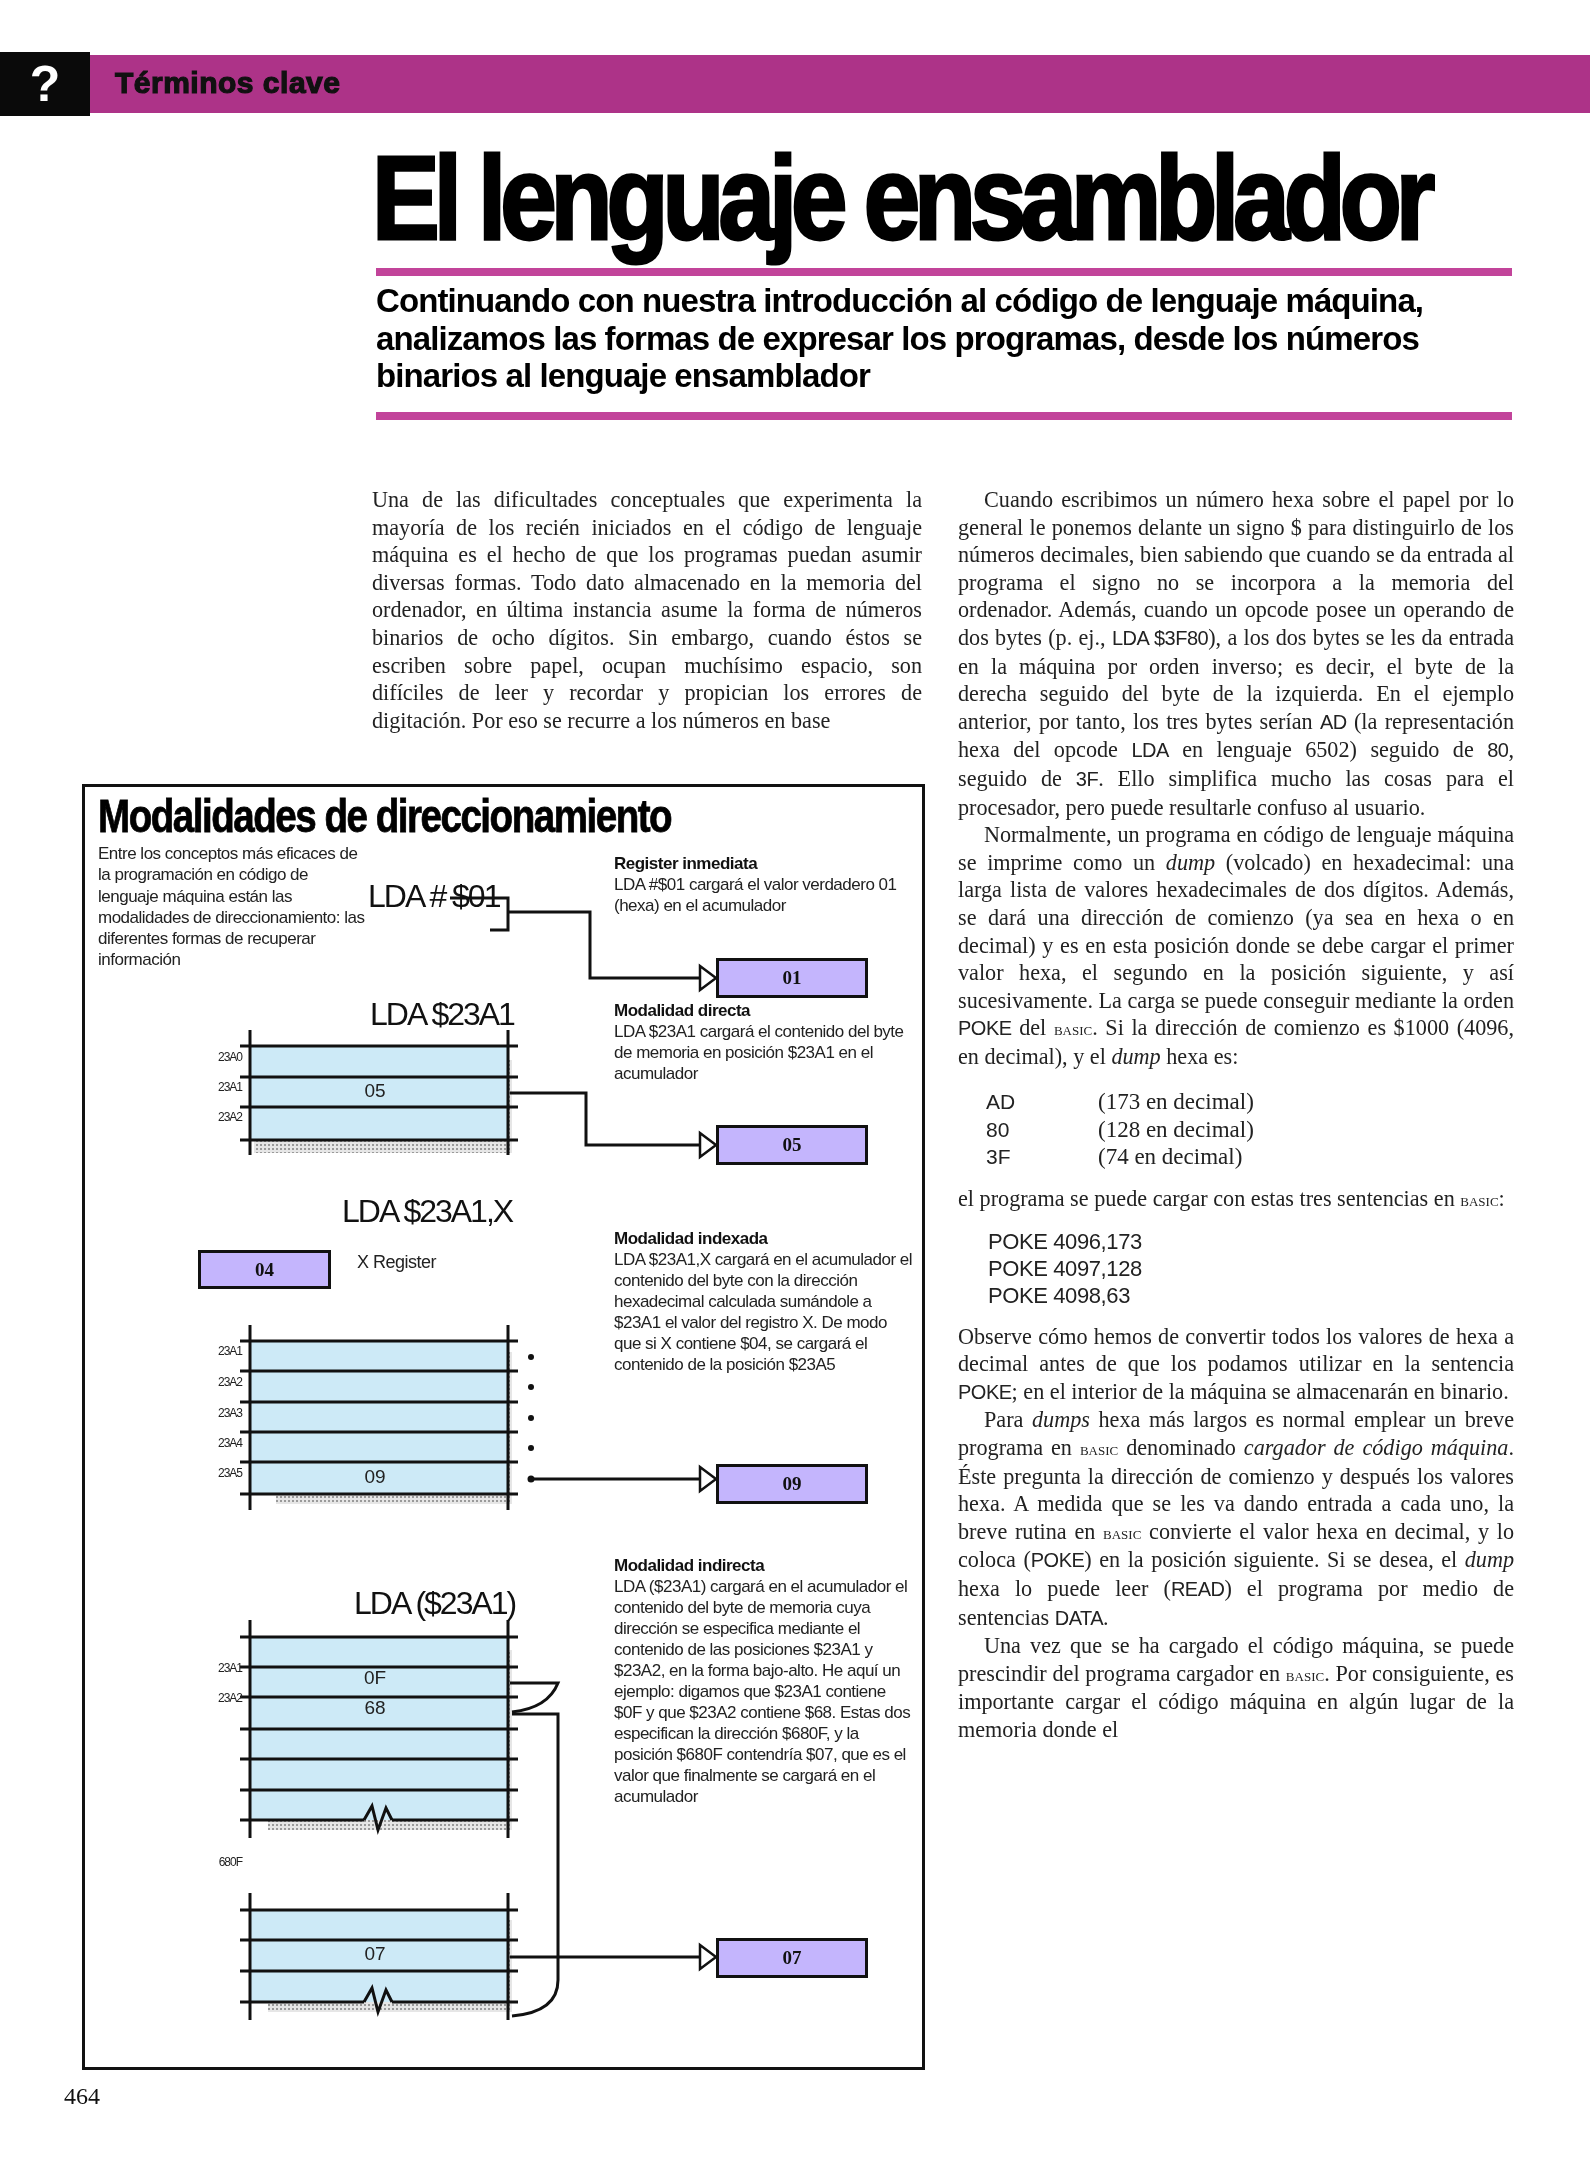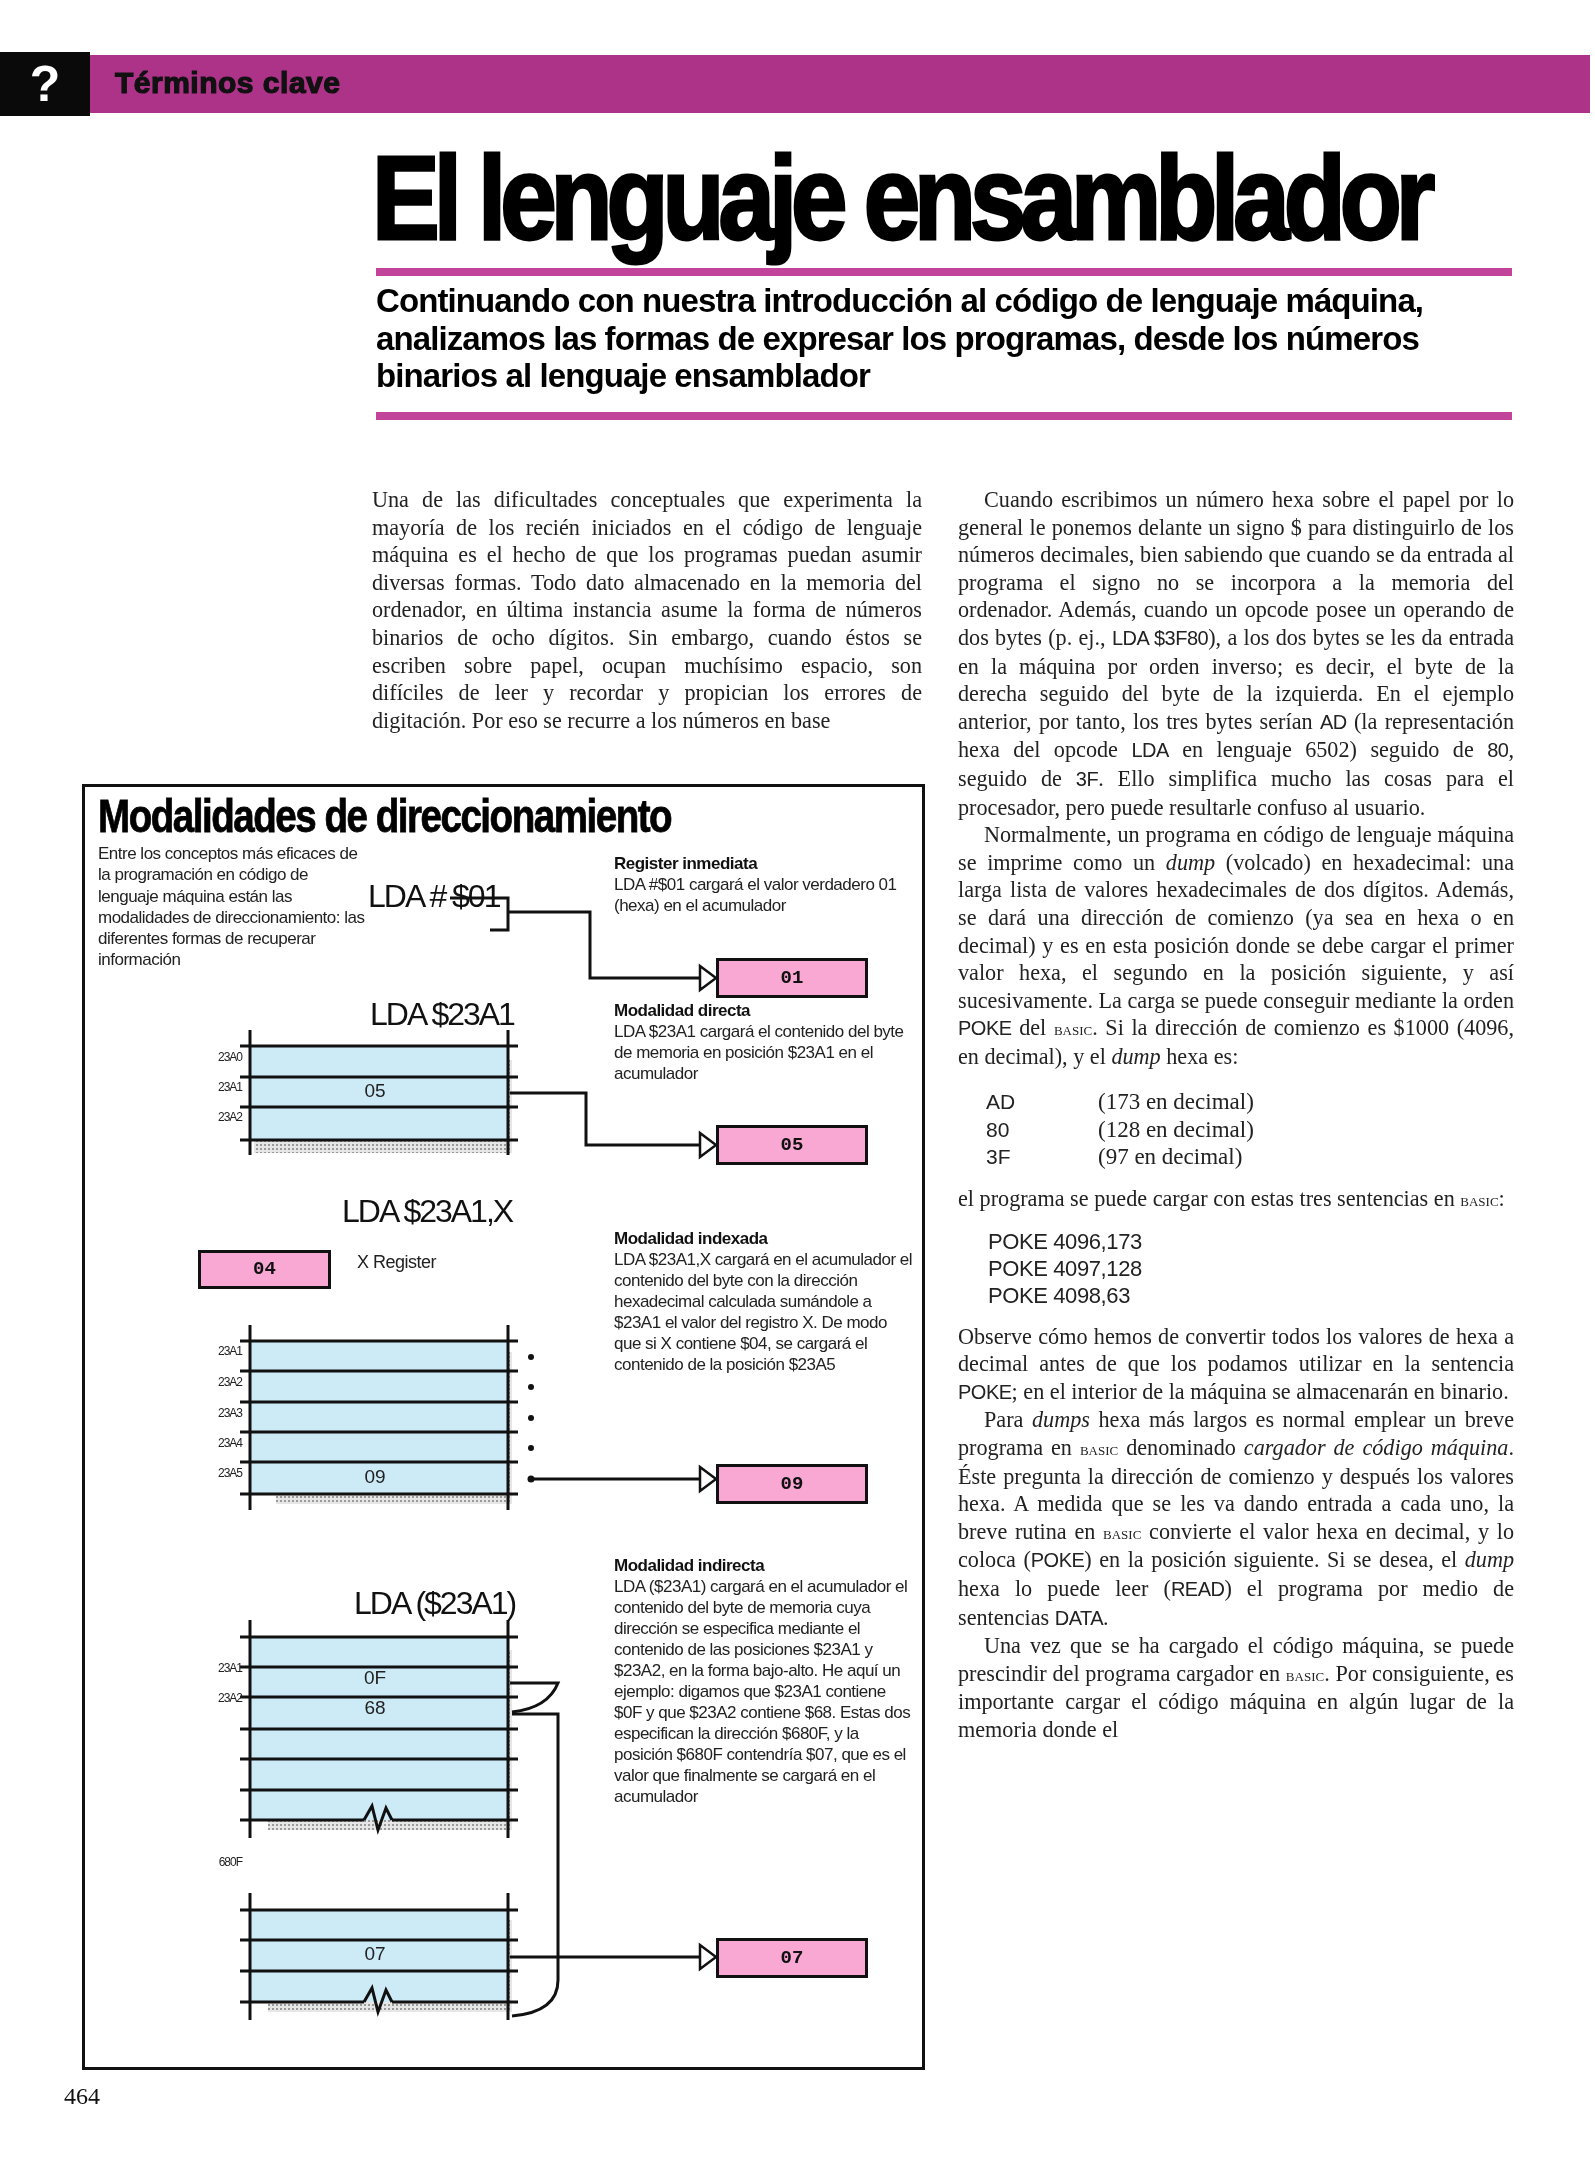--- a/index.html
+++ b/index.html
@@ -36,21 +36,21 @@
     font-size: 47px; line-height: 52px; letter-spacing: -1.8px; color: #000; transform: scaleX(0.82); transform-origin: left top; white-space: nowrap; -webkit-text-stroke: 0.8px #000; }
   .fig-intro { position: absolute; left: 98px; top: 843px; width: 270px; font-family: "Liberation Sans", sans-serif;
     font-size: 17px; line-height: 21.3px; color: #222; letter-spacing: -0.5px; }
   .mode-text { position: absolute; left: 614px; width: 300px; font-family: "Liberation Sans", sans-serif;
     font-size: 17px; line-height: 21px; color: #222; letter-spacing: -0.5px; }
   .mode-text .mode-title { font-weight: bold; color: #111; display: block; }
 
   .instr { position: absolute; font-family: "Liberation Sans", sans-serif; font-size: 32px; color: #111; letter-spacing: -2px; white-space: nowrap; }
   .addr { position: absolute; font-family: "Liberation Sans", sans-serif; font-size: 12px; color: #222; letter-spacing: -1px; text-align: right; width: 60px; }
   .cell-val { position: absolute; font-family: "Liberation Sans", sans-serif; font-size: 19px; color: #222; width: 60px; text-align: center; }
-  .ybox { position: absolute; background: #f9a8d4; border: 3px solid #111; font-family: Liberation Mono, monospace;
+  .ybox { position: absolute; background: #c4b5fd; border: 3px solid #111; font-family: Liberation Serif, serif;
     font-weight: bold; font-size: 19px; text-align: center; color: #111; }
   .xreg-label { position: absolute; left: 357px; top: 1252px; font-family: "Liberation Sans", sans-serif; font-size: 18px; color: #222; letter-spacing: -0.5px; }
   .page-num { position: absolute; left: 64px; top: 2083px; font-family: "Liberation Serif", serif; font-weight: normal; font-size: 24px; color: #111; }
   svg.diagram { position: absolute; left: 0; top: 0; width: 1595px; height: 2160px; pointer-events: none; }
 </style>
 </head>
 <body>
 
 <div class="header-bar"></div>
 <div class="header-q">?</div>
@@ -73,21 +73,21 @@
     <div class="dump-row">
         <span class="dump-hex">AD</span>
         <span>(173 en decimal)</span>
       </div>
     <div class="dump-row">
         <span class="dump-hex">80</span>
         <span>(128 en decimal)</span>
       </div>
     <div class="dump-row">
         <span class="dump-hex">3F</span>
-        <span>(97 en decimal)</span>
+        <span>(74 en decimal)</span>
       </div>
   </div>
 
   <p><span>el programa se puede cargar con estas tres sentencias en </span><span class="sc">basic</span><span>:</span></p>
 
   <div class="poke-list">
     <div>POKE 4096,173</div>
     <div>POKE 4097,128</div>
     <div>POKE 4098,63</div>
   </div>

